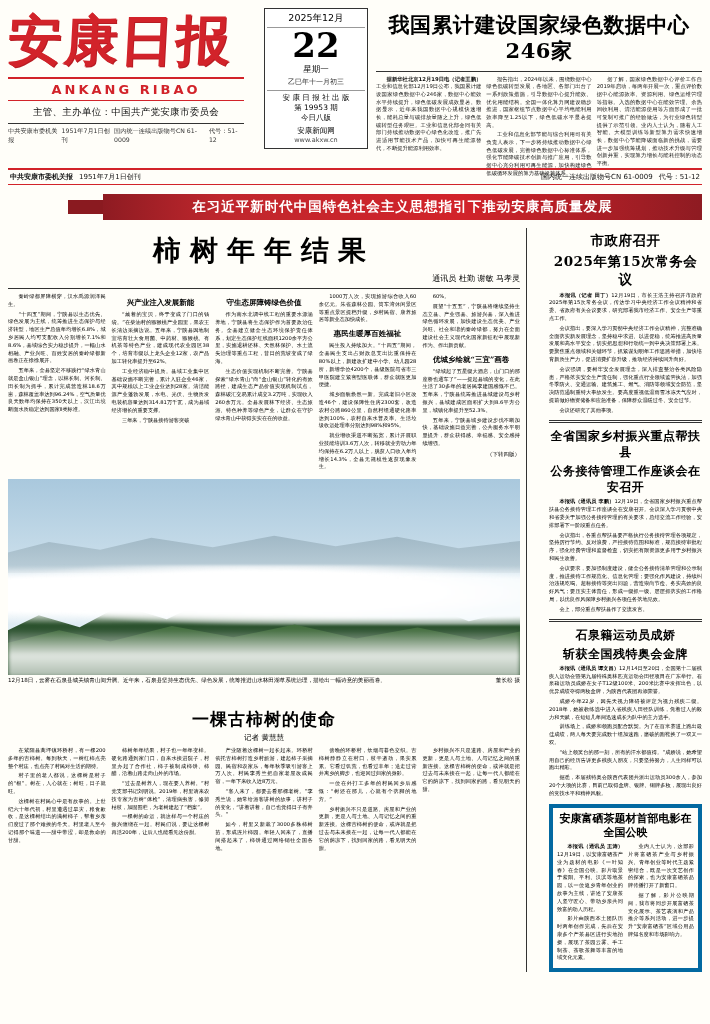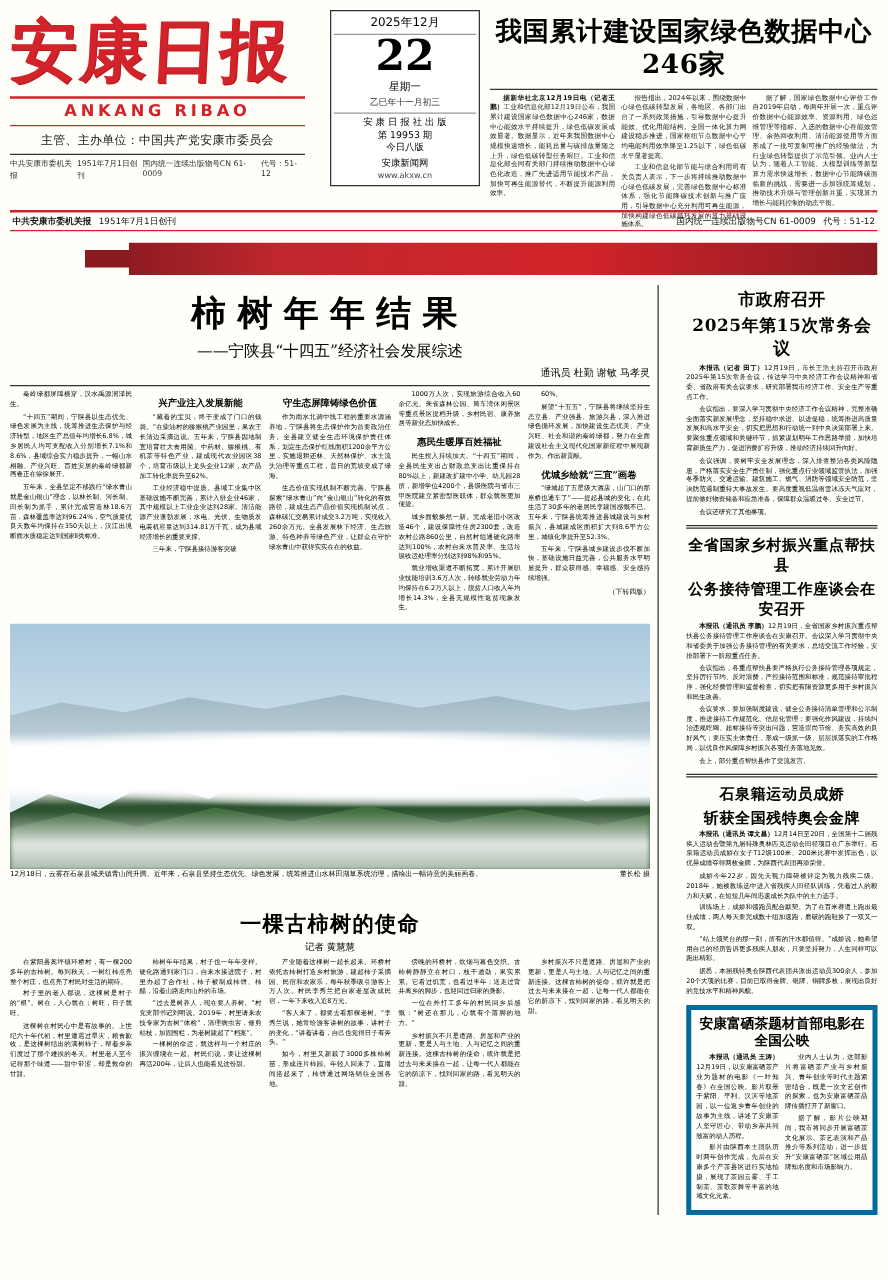--- a/index.html
+++ b/index.html
@@ -34,21 +34,21 @@
     letter-spacing:0.3px;
   }
   .logo-rule { width:236px; height:1px; background:#333; margin-top:4px; }
   .logo-meta {
     font-size:6.2px; color:#333; margin-top:3px; width:236px;
     display:flex; justify-content:space-between;
   }
 
   
   .date-box {
-    width:120px; border:1px solid #333; margin:2px 8px 0 4px;
+    width:104px; border:1px solid #333; margin:2px 8px 0 4px;
     text-align:center; padding:3px 2px 4px 2px; background:#fff;
   }
   .date-ym { font-size:9.5px; border-bottom:1px solid #999; padding-bottom:2px; }
   .date-day { font-size:34px; font-weight:bold; line-height:1.05; font-family:"DejaVu Serif",serif; }
   .date-week { font-size:8.5px; }
   .date-lunar { font-size:7px; color:#333; margin-top:1px; }
   .date-org { font-size:7.5px; margin-top:3px; border-top:1px solid #999; padding-top:2px; }
   .date-issue { font-size:7.5px; }
   .date-pages { font-size:7.5px; }
   .date-foot { font-size:7.5px; margin-top:3px; }
@@ -248,28 +248,28 @@
     <span class="b1">中共安康市委机关报</span>
     <span>1951年7月1日创刊</span>
     <span class="sep"></span>
     <span>国内统一连续出版物号CN 61-0009</span>
     <span>代号：51-12</span>
   </div>
 
   <div class="ribbon">
     <div class="ribbon-tail-l"></div>
     <div class="ribbon-bg"></div>
+    <div class="ribbon-txt">在习近平新时代中国特色社会主义思想指引下推动安康高质量发展</div>
   </div>
 
   <div class="body-grid">
 
     <div class="left-col">
 
       <div class="main-title">柿树年年结果</div>
-      <div class="main-sub">——宁陕县“十四五”经济社会发展综述</div>
       <div class="main-byline">通讯员 杜勤 谢敏 马孝灵</div>
       <div class="hr-thin"></div>
 
       <div class="cols5">
         <div class="col">
           <p class="para">秦岭绿都屏障横穿，汉水禹源润泽民生。</p>
           <p class="para">“十四五”期间，宁陕县以生态优先、绿色发展为主线，统筹推进生态保护与经济转型，地区生产总值年均增长6.8%，城乡居民人均可支配收入分别增长7.1%和8.6%，县域综合实力稳步提升，一幅山水相融、产业兴旺、百姓安居的秦岭绿都新画卷正在徐徐展开。</p>
           <p class="para">五年来，全县坚定不移践行“绿水青山就是金山银山”理念，以林长制、河长制、田长制为抓手，累计完成营造林18.6万亩，森林覆盖率达到96.24%，空气质量优良天数年均保持在350天以上，汉江出境断面水质稳定达到国家Ⅱ类标准。</p>
           <p class="para"></p>
         </div>

